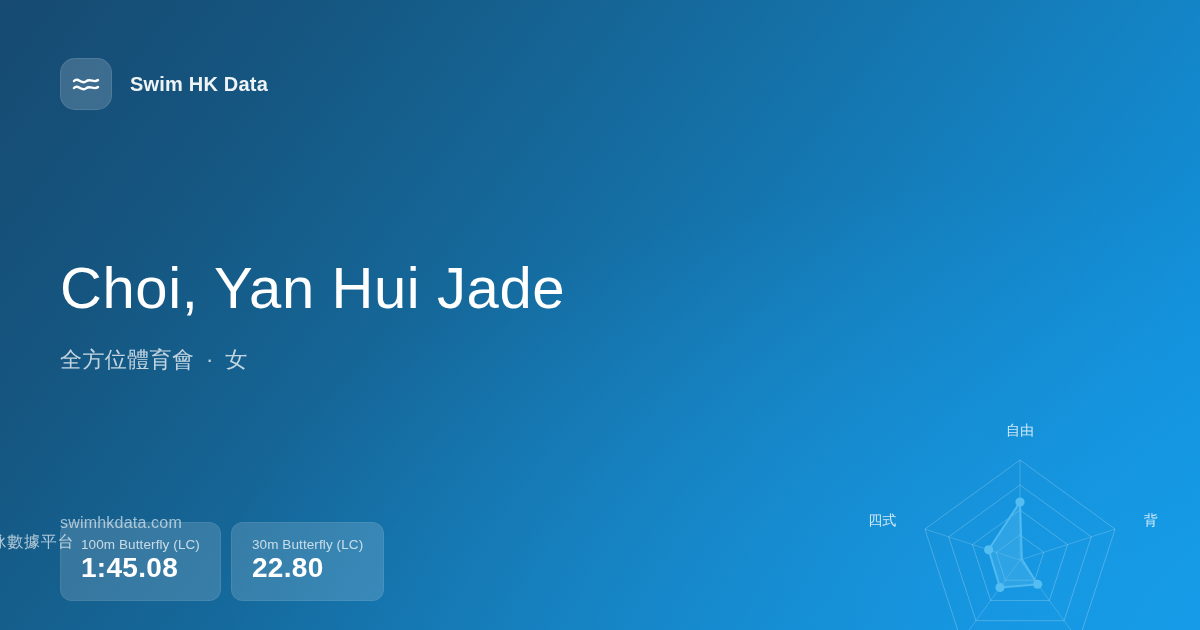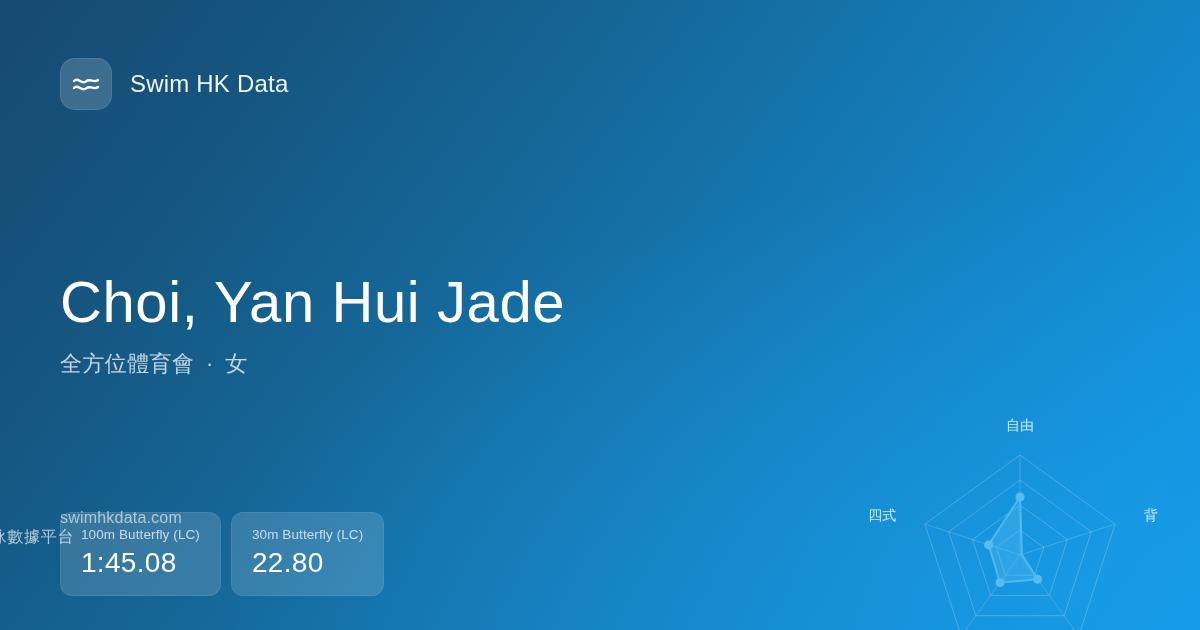--- a/index.html
+++ b/index.html
@@ -43,63 +43,63 @@
     display:flex; align-items:center; gap:18px;
   }
   .logo-tile{
     width:52px; height:52px; border-radius:15px;
     background:rgba(255,255,255,.17);
     border:1px solid rgba(255,255,255,.10);
     display:flex; align-items:center; justify-content:center;
   }
   .logo-tile svg{ display:block; }
   .brand-name{
-    font-size:24px; font-weight:400; letter-spacing:.2px;
+    font-size:20px; font-weight:700; letter-spacing:.2px;
     color:rgba(255,255,255,.93);
     text-align:center;
   }
 
   
   .athlete{
-    position:absolute; left:60px; top:218px;
+    position:absolute; left:60px; top:204px;
     max-width:660px;
   }
   .athlete-name{
     font-size:58px; line-height:1.12; font-weight:400;
     letter-spacing:.6px; color:#ffffff;
     white-space:nowrap;
   }
   .athlete-meta{
-    margin-top:14px;
+    margin-top:24px;
     font-size:22px; font-weight:400;
     color:rgba(255,255,255,.74);
     letter-spacing:.4px;
   }
   .meta-sep{ margin:0 5px; }
 
   
   .stats{
     position:absolute; left:60px; top:351px;
     display:flex; gap:10px;
   }
   .stat{
     background:rgba(255,255,255,.15);
     border:1px solid rgba(255,255,255,.07);
     border-radius:12px;
     padding:14px 20px 16px 20px;
     min-width:128px;
-    display:flex; flex-direction:column; gap:5px;
+    display:flex; flex-direction:column; 
   }
   .stat-label{
     font-size:13.5px; font-weight:400;
     color:rgba(255,255,255,.72);
     white-space:nowrap; letter-spacing:.1px;
   }
   .stat-value{
-    font-size:28px; font-weight:400; color:#fff;
+    font-size:28px; font-weight:700; color:#fff;
     letter-spacing:.3px; white-space:nowrap;
   }
 
   
   .radar-wrap{
     position:absolute; left:860px; top:160px;
     width:320px; height:320px;
   }
   .radar-wrap svg{ display:block; overflow:visible; }
 

